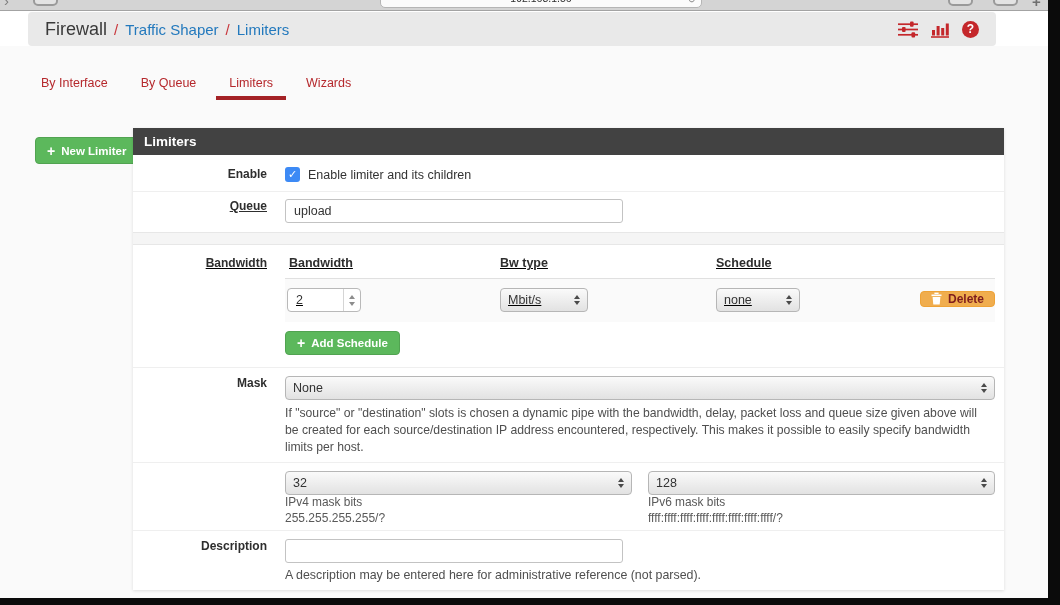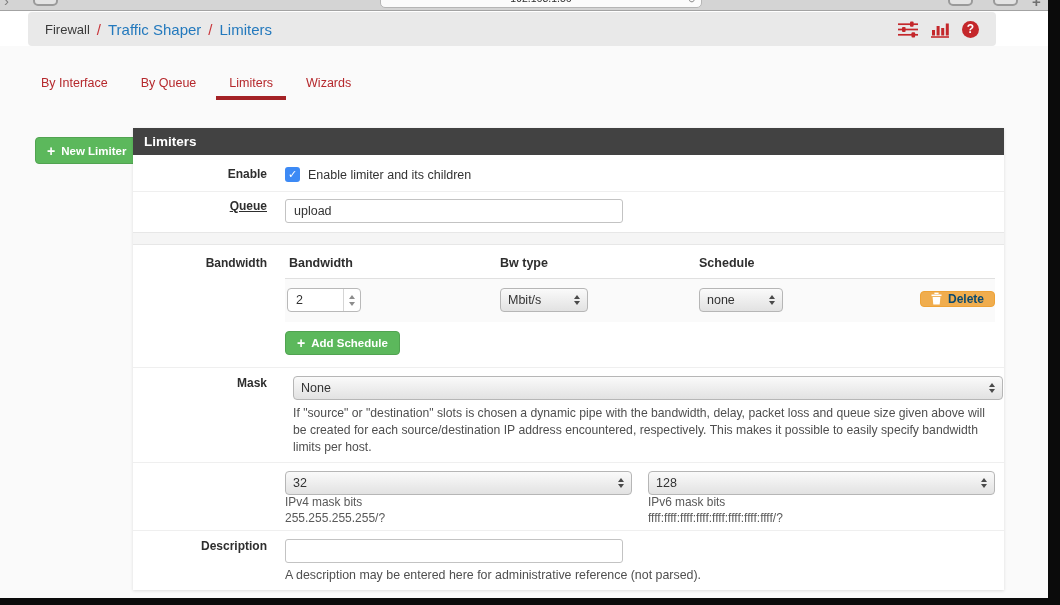--- a/index.html
+++ b/index.html
@@ -11,37 +11,37 @@
   
   .chrome { position:absolute; left:0; top:0; width:1048px; height:11px; background:#d4d4d4; border-bottom:1px solid #a3a3a3; z-index:5; overflow:hidden; }
   .chrome-chevron { position:absolute; left:4px; top:-8px; color:#7e7e7e; font-size:15px; }
   .chrome-btn { position:absolute; top:-15px; width:25px; height:21px; border:2px solid #9a9a9a; border-radius:5px; background:#e3e3e3; }
   .chrome-plus { position:absolute; top:-7px; color:#6f6f6f; font-size:15px; font-weight:bold; }
   .addr-pill { position:absolute; left:380px; top:-11px; width:322px; height:19px; background:#fbfbfb; border:1px solid #b5b5b5; border-radius:5px; font-size:10.5px; color:#2e2e2e; text-align:center; line-height:17px; }
   .addr-reload { position:absolute; right:5px; top:1px; color:#8a8a8a; font-size:10px; }
 
   
   .crumbbar { position:absolute; left:28px; top:12px; width:968px; height:34px; background:#e9e9e9; border-radius:4px; display:flex; align-items:center; padding:0 17px; }
-  .crumb-section { font-size:13px; color:#3a3a3a; }
+  .crumb-section { font-size:18px; color:#3a3a3a; }
   .crumb-sep { font-size:15px; color:#c8353a; margin:0 7px; }
   .crumb-link { font-size:15px; color:#2379bd; }
   .crumb-icons { margin-left:auto; display:flex; align-items:center; gap:13px; }
   .help-badge { width:17px; height:17px; border-radius:50%; background:#c4272b; color:#fff; font-weight:bold; font-size:12px; display:flex; align-items:center; justify-content:center; }
 
   .page-body { position:absolute; left:0; top:46px; width:1048px; height:552px; background:#fafafa; }
 
   
   .tabs { position:absolute; left:41px; top:76px; display:flex; gap:33px; }
   .tab { position:relative; font-size:12.5px; color:#b5282c; padding-bottom:10px; cursor:default; }
   .tab.active::after { content:""; position:absolute; left:-13px; right:-13px; bottom:0; height:4px; background:#a42226; }
 
   
   .btn-green { display:inline-flex; align-items:center; gap:6px; background:#5cb85c; color:#fff; border:1px solid #51a351; border-radius:4px; font-size:11.5px; font-weight:bold; padding:5px 11px; }
   .btn-plus { font-size:14px; font-weight:bold; line-height:10px; }
-  .btn-orange { display:inline-flex; align-items:center; gap:6px; background:#f0ad4e; color:#0c4a6e; border:1px solid #eea236; border-radius:4px; font-size:12px; font-weight:bold; padding:0 10px; }
+  .btn-orange { display:inline-flex; align-items:center; gap:6px; background:#f0ad4e; color:#7f1d1d; border:1px solid #eea236; border-radius:4px; font-size:12px; font-weight:bold; padding:0 10px; }
 
   .new-limiter { position:absolute; left:35px; top:137px; height:27px; }
 
   
   .panel { position:absolute; left:133px; top:128px; width:871px; background:#fff; box-shadow:0 1px 3px rgba(0,0,0,.12); }
   .panel-header { background:#424242; color:#fff; font-size:13.5px; font-weight:bold; padding:6px 11px; height:27px; }
   .row { display:flex; padding-right:9px; }
   .row + .row, .row.bordered { border-top:1px solid #efefef; }
   .row-label { width:152px; flex:0 0 152px; text-align:right; padding-right:18px; font-size:12px; font-weight:bold; color:#2e2e2e; }
   .row-content { width:710px; flex:0 0 710px; }
@@ -53,44 +53,44 @@
   .checkline { display:flex; align-items:center; gap:8px; }
   .checkbox { width:15px; height:15px; border-radius:3px; background:#3d8af5; color:#fff; font-size:11px; display:flex; align-items:center; justify-content:center; }
   .checkline-text { font-size:12.5px; color:#333; }
 
   
   .row-name { padding-top:7px; padding-bottom:9px; }
   .u-label { text-decoration:underline; }
   .text-input { width:338px; height:24px; border:1px solid #c3c3c3; border-radius:3px; font-size:12.5px; color:#333; padding:0 8px; font-family:inherit; background:#fff; }
 
   
-  .row-band { padding-top:11px; border-top:none; }
+  .row-band { padding-top:11px; border-top:none;text-decoration:underline; }
   .bw-head { display:flex; font-size:12.5px; font-weight:bold; color:#2e2e2e; padding-bottom:8px; border-bottom:1px solid #e0e0e0; }
   .bw-c1 { width:215px; padding-left:4px; }
-  .bw-c2 { width:199px; }
+  .bw-c2 { width:216px; }
   .bw-c3 { flex:1; }
   .bw-controls { display:flex; align-items:center; background:#fafafa; padding:9px 0 10px; }
   .numbox { width:74px; height:24px; border:1px solid #b9b9b9; border-radius:4px; background:#fff; display:flex; align-items:center; }
   .numbox-val { flex:1; font-size:12.5px; color:#333; padding-left:8px; }
   .spinner { width:17px; height:100%; border-left:1px solid #d5d5d5; display:flex; flex-direction:column; align-items:center; justify-content:center; gap:3px; }
   .sp-up { width:0; height:0; border-left:3px solid transparent; border-right:3px solid transparent; border-bottom:4px solid #8d8d8d; }
   .sp-dn { width:0; height:0; border-left:3px solid transparent; border-right:3px solid transparent; border-top:4px solid #8d8d8d; }
   .macsel { height:24px; border:1px solid #b6b6b6; border-radius:4px; background:linear-gradient(#fafafa,#e2e2e2); display:flex; align-items:center; padding:0 7px; }
   .macsel-val { flex:1; font-size:12.5px; color:#333; }
   .sel-arrows { display:flex; flex-direction:column; align-items:center; gap:2px; margin-left:6px; }
   .ar-up { width:0; height:0; border-left:3.5px solid transparent; border-right:3.5px solid transparent; border-bottom:4.5px solid #4a4a4a; }
   .ar-dn { width:0; height:0; border-left:3.5px solid transparent; border-right:3.5px solid transparent; border-top:4.5px solid #4a4a4a; }
   .sel-sm { width:88px;gap:24px; }
   .sel-full { width:100%; }
   .del-wrap { margin-left:auto; }
 
   .row-addsched { padding:9px 0 12px 152px; }
 
   
-  .row-mask { padding-top:8px; padding-bottom:7px;gap:8px; }
+  .row-mask { padding-top:8px; padding-bottom:7px; }
   .mask-help { margin-top:5px; font-size:12.2px; line-height:1.38; color:#4f4f4f; padding-right:2px; }
 
   .row-bits { padding-top:8px; padding-bottom:5px; }
   .bits-flex { display:flex; gap:16px; }
   .bits-half { flex:1; }
   .bits-help1 { font-size:11.9px; color:#595959; }
   .bits-help2 { margin-top:2px; font-size:12px; color:#595959; }
 
   .row-desc { padding-top:8px; padding-bottom:8px; }
   .desc-help { margin-top:5px; font-size:12.4px; color:#4f4f4f; }

